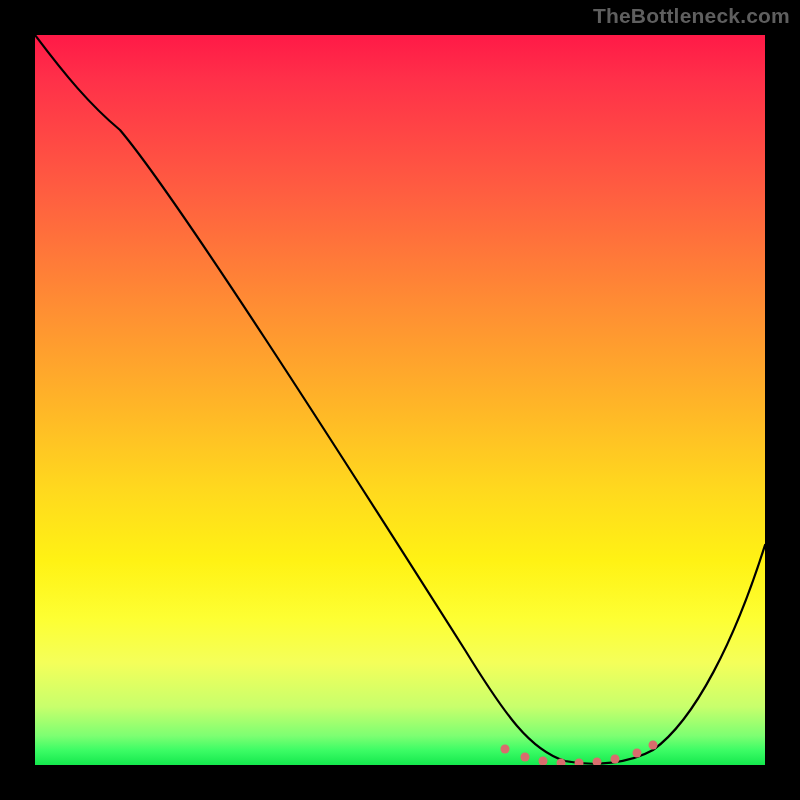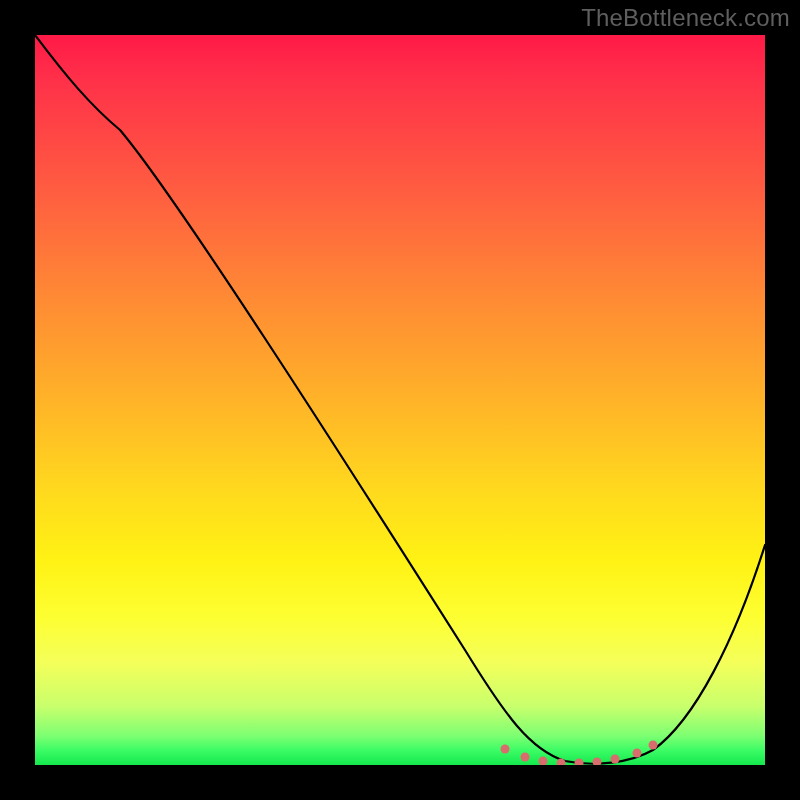--- a/index.html
+++ b/index.html
@@ -15,22 +15,22 @@
     position: relative;
     width: 800px;
     height: 800px;
     background: #000;
   }
   .watermark {
     position: absolute;
     top: 4px;
     right: 10px;
     color: #5f5f5f;
-    font-size: 24px;
-    font-weight: 400;
+    font-size: 21px;
+    font-weight: 700;
     letter-spacing: 0.2px;
     z-index: 20;
   }
   .plot-area {
     position: absolute;
     left: 35px;
     top: 35px;
     width: 730px;
     height: 730px;
   }

